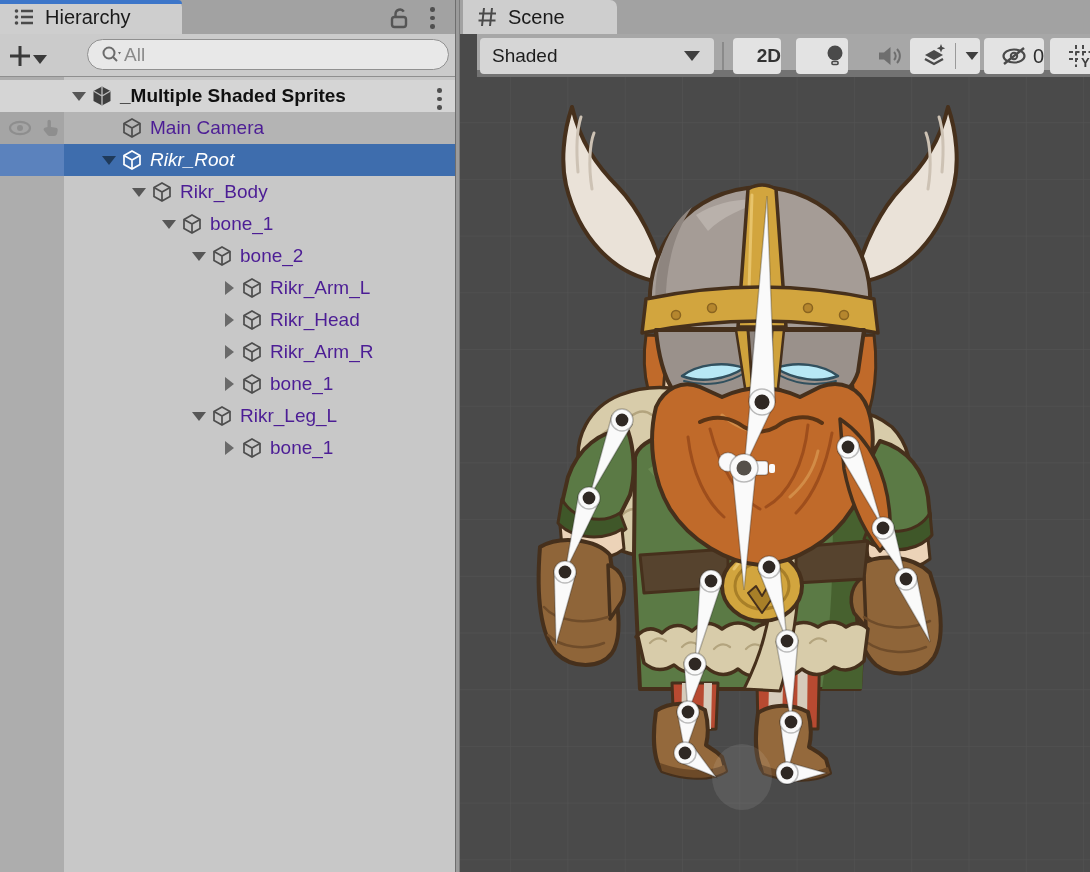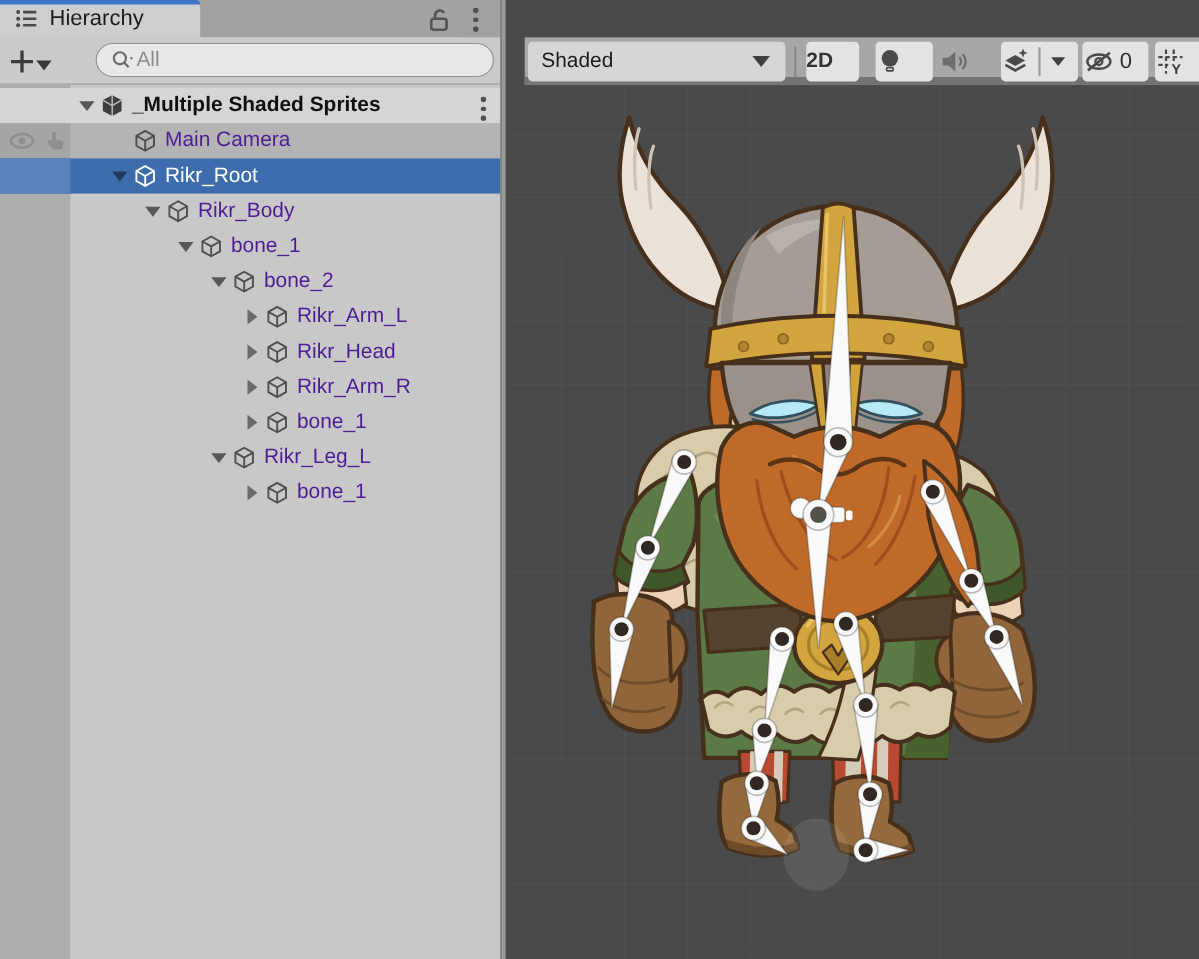--- a/index.html
+++ b/index.html
@@ -27,21 +27,21 @@
                display:flex; align-items:center; padding-left:12px; }
   #search-ph { font-size:19px; color:#8a8a8a; margin-left:0; }
 
   #tree { left:0; top:77px; width:455px; height:795px; background:#c8c8c8; overflow:hidden; }
   #gutter { position:absolute; left:0; top:0; width:64px; height:795px; background:#adadad; }
 
   .trow { position:relative; height:32px; display:flex; align-items:center; }
   .trow .gut { position:absolute; left:0; top:0; width:64px; height:32px; }
   .trow.hover { background:#b4b4b4; }
   .trow.hover .gut { background:#a5a5a5; }
-  .trow.selected { background:#3e6dad; }
+  .trow.selected { background:#3e6dad;font-style:italic; }
   .trow.selected .gut { background:#5b82bd; }
   .trow .lbl { font-size:19px; color:#4c1d95; margin-left:6px; white-space:nowrap; }
   .trow.selected .lbl { color:#ffffff; }
   #scene-row { background:#d5d5d5; height:32px; }
   #scene-row .lbl { font-weight:bold; color:#101010; }
 
   .expbox { width:18px; height:18px; display:flex; align-items:center; justify-content:center; flex:none; }
   .tri-open { width:0; height:0; border-left:7px solid transparent; border-right:7px solid transparent;
               border-top:9px solid #575757; }
   .tri-closed { width:0; height:0; border-top:7px solid transparent; border-bottom:7px solid transparent;
@@ -55,21 +55,21 @@
 
   
   #divider { left:455px; top:0; width:5px; height:872px; background:#9b9b9b;
              border-left:1px solid #6e6e6e; border-right:1px solid #7c7c7c; }
 
   
   #scene { left:460px; top:0; width:630px; height:872px; background:#4a4a4a; }
   #stoolbar { left:17px; top:34px; width:630px; height:43px; background:#a7a7a7;
               border-bottom:7px solid #737373; }
   .sbtn { position:absolute; top:4px; height:36px; background:#e3e3e3; border-radius:4px;
-          display:flex; align-items:center; justify-content:flex-start; color:#3c3c3c; }
+          display:flex; align-items:center; justify-content:flex-end; color:#3c3c3c; }
   .sbtn.flat { background:transparent; }
   .vsep { position:absolute; top:8px; width:1.5px; height:28px; background:#8a8a8a; }
   #shaded-dd { left:3px; width:234px; justify-content:flex-start; padding-left:12px;
                background:#d6d6d6; }
   #shaded-dd .txt { font-size:19px; color:#1c1c1c; }
   .caret { width:0; height:0; border-left:8px solid transparent; border-right:8px solid transparent;
            border-top:10px solid #3f3f3f; }
   #shaded-dd .caret { position:absolute; right:14px; }
   .btxt { font-size:19px; font-weight:bold; color:#333; }
 
@@ -268,20 +268,28 @@
             <span class="lbl">bone_1</span>
           </div>
         </div>
     </div>
   </div>
 
   <div id="divider" class="abs"></div>
 
   <div id="scene" class="abs">
 
+    <div class="tabbar abs" style="width:630px;">
+      <div class="tab" style="left:3px;width:154px;">
+        <svg class="icon" width="24" height="24" viewBox="0 0 24 24">
+          <path d="M9 3 L7 21 M17 3 L15 21 M4 8.5 H21 M3.5 15.5 H20.5" stroke="#4a4a4a" stroke-width="2" fill="none"></path>
+        </svg>
+        <span class="tab-label">Scene</span>
+      </div>
+    </div>
 
     <div id="stoolbar" class="abs">
       <div id="shaded-dd" class="sbtn">
         <span class="txt">Shaded</span>
         <span class="caret"></span>
       </div>
       <div class="vsep" style="left:245px;"></div>
 
       <div class="sbtn" style="left:256px;width:48px;">
         <span class="btxt">2D</span>

